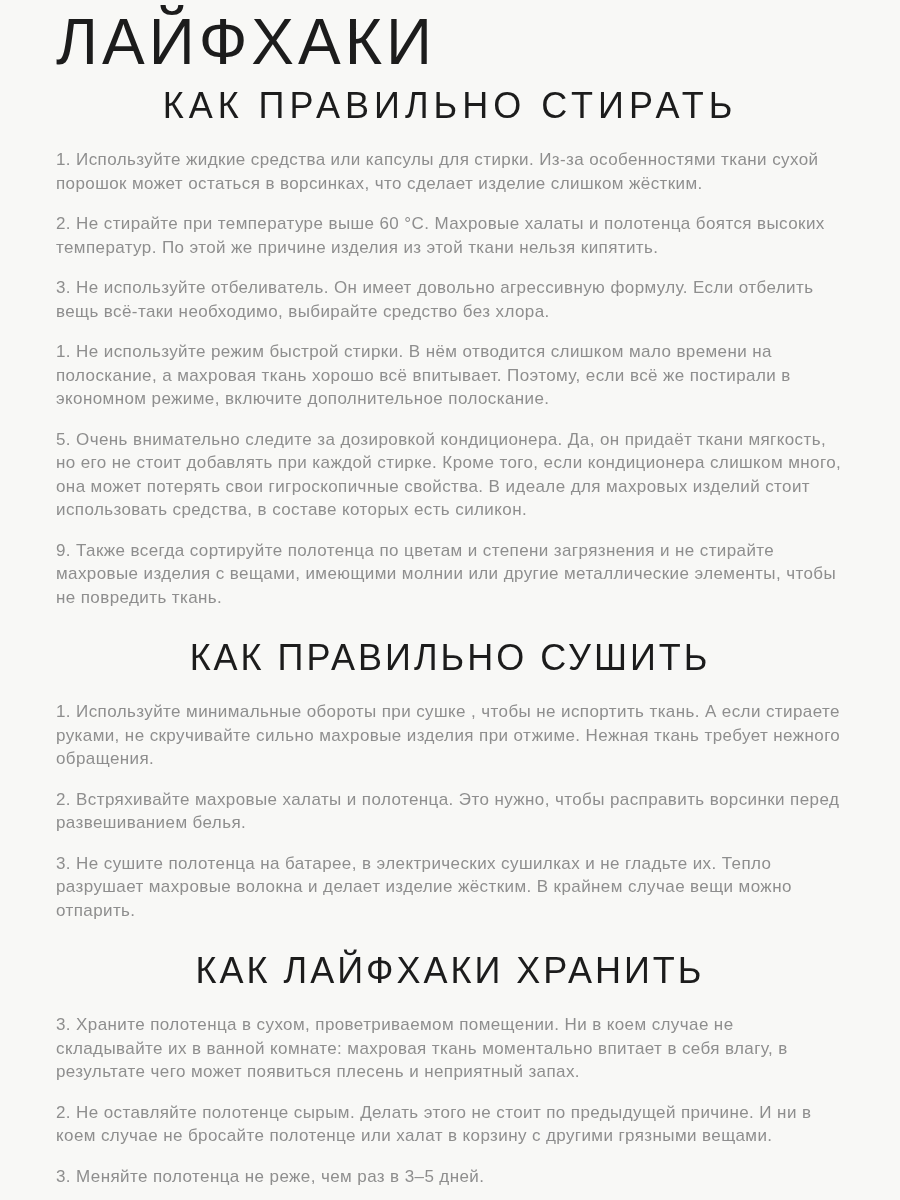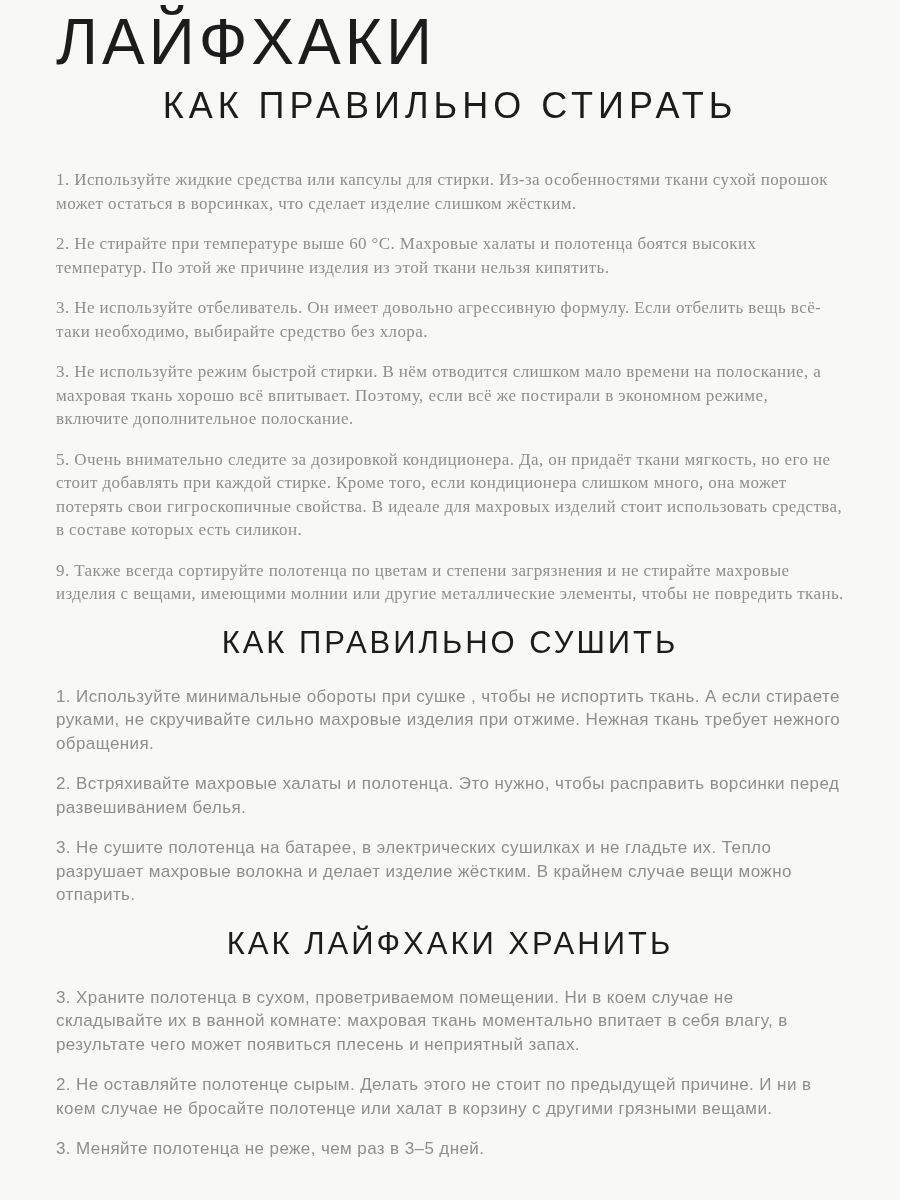--- a/index.html
+++ b/index.html
@@ -37,25 +37,25 @@
     margin: 4px 0 8px;
     line-height: 44px;
     font-size: 36px;
     font-weight: 500;
     letter-spacing: 5px;
     color: var(--heading-text);
     text-align: center;
     white-space: nowrap;
   }
   .section { margin: 0; }
-  .section.first { margin-top: 40px; font-family: Liberation Serif, serif; }
+  .section.first { margin-top: 20px; }
   .section-heading {
-    margin: 18px 0 23px;
+    margin: 30px 0 23px;
     line-height: 38px;
-    font-size: 31px;
+    font-size: 36px;
     font-weight: 500;
     letter-spacing: 3px;
     color: var(--heading-text);
     text-align: center;
     white-space: nowrap;
   }
   .tip {
     margin: 0 0 17px;
     font-size: 17px;
     line-height: 23.5px;
@@ -69,21 +69,21 @@
 
 <div class="page">
 
   <h1 class="page-title">ЛАЙФХАКИ</h1>
   <h2 class="page-subtitle">КАК ПРАВИЛЬНО СТИРАТЬ</h2>
 
   <section class="section first">
     <p class="tip">1. Используйте жидкие средства или капсулы для стирки. Из-за особенностями ткани сухой порошок может остаться в ворсинках, что сделает изделие слишком жёстким.</p>
     <p class="tip">2. Не стирайте при температуре выше 60 °С. Махровые халаты и полотенца боятся высоких температур. По этой же причине изделия из этой ткани нельзя кипятить.</p>
     <p class="tip">3. Не используйте отбеливатель. Он имеет довольно агрессивную формулу. Если отбелить вещь всё-таки необходимо, выбирайте средство без хлора.</p>
-    <p class="tip">3. Не используйте режим быстрой стирки. В нём отводится слишком мало времени на полоскание, а махровая ткань хорошо всё впитывает. Поэтому, если всё же постирали в экономном режиме, включите дополнительное полоскание.</p>
+    <p class="tip">1. Не используйте режим быстрой стирки. В нём отводится слишком мало времени на полоскание, а махровая ткань хорошо всё впитывает. Поэтому, если всё же постирали в экономном режиме, включите дополнительное полоскание.</p>
     <p class="tip">5. Очень внимательно следите за дозировкой кондиционера. Да, он придаёт ткани мягкость, но его не стоит добавлять при каждой стирке. Кроме того, если кондиционера слишком много, она может потерять свои гигроскопичные свойства. В идеале для махровых изделий стоит использовать средства, в составе которых есть силикон.</p>
     <p class="tip">9. Также всегда сортируйте полотенца по цветам и степени загрязнения и не стирайте махровые изделия с вещами, имеющими молнии или другие металлические элементы, чтобы не повредить ткань.</p>
   </section>
 
   <section class="section">
     <h2 class="section-heading">КАК ПРАВИЛЬНО СУШИТЬ</h2>
     <p class="tip">1. Используйте минимальные обороты при сушке , чтобы не испортить ткань. А если стираете руками, не скручивайте сильно махровые изделия при отжиме. Нежная ткань требует нежного обращения.</p>
     <p class="tip">2. Встряхивайте махровые халаты и полотенца. Это нужно, чтобы расправить ворсинки перед развешиванием белья.</p>
     <p class="tip">3. Не сушите полотенца на батарее, в электрических сушилках и не гладьте их. Тепло разрушает махровые волокна и делает изделие жёстким. В крайнем случае вещи можно отпарить.</p>
   </section>

